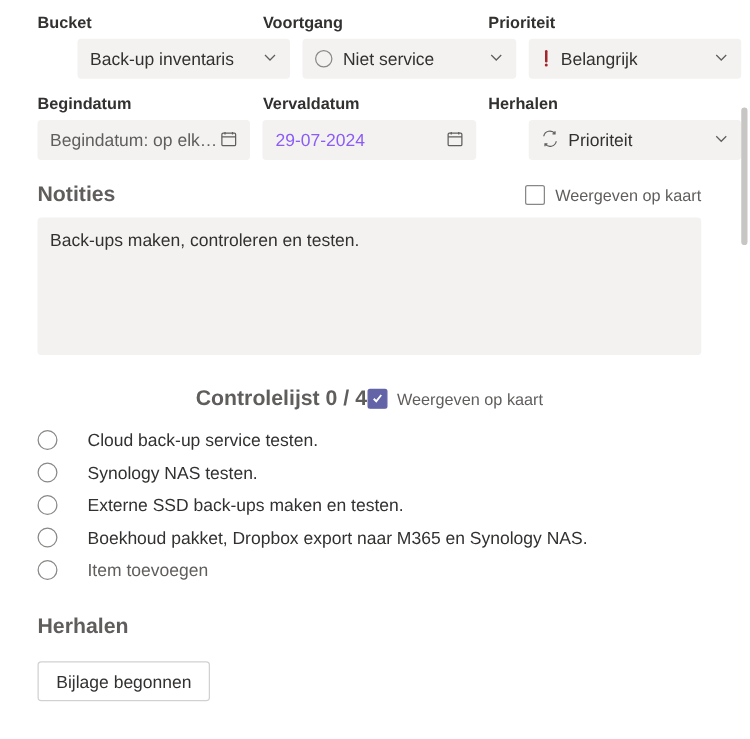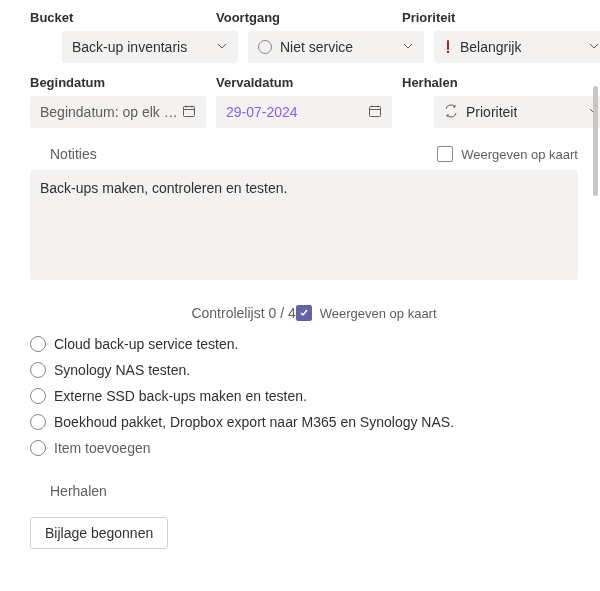--- a/index.html
+++ b/index.html
@@ -8,21 +8,21 @@
       font-family:'Segoe UI',Arial,sans-serif;
       font-size:14px;
       color:#323130;
       background:#fff;
       width:600px;
       height:591px;
       position:relative;
       overflow:hidden;
     }
     .content{
-      padding:10px 22px 30px 30px;
+      padding:10px 39px 30px 30px;
     }
     .field-row{
       display:flex;
       gap:10px;
       margin-bottom:12px;
     }
     .field{
       flex:1;
       min-width:0;
     }
@@ -70,25 +70,24 @@
       padding:0 10px;
       width:100%;
       color:#605e5c;
     }
     .date-field .dd-left{
       overflow:hidden;
       white-space:nowrap;
       text-overflow:ellipsis;
     }
     .section-label{
-      font-size:14px;
-      font-weight:400;
+      font-size:17px;
+      font-weight:700;
       color:#605e5c;
       margin-bottom:8px;
-      margin-left:20px;
     }
     .notes-header{
       display:flex;
       justify-content:space-between;
       align-items:center;
       margin-top:18px;
       margin-bottom:8px;
     }
     .checkbox-wrap{
       display:flex;
@@ -126,21 +125,21 @@
     .checklist-header{
       display:flex;
       justify-content:center;
       align-items:center;
       margin-top:22px;
       margin-bottom:10px;
     }
     .checklist-item{
       display:flex;
       align-items:flex-start;
-      gap:8px;
+      gap:24px;
       padding:5px 0;
     }
     .radio{
       width:16px;
       height:16px;
       border:1px solid #8a8886;
       border-radius:50%;
       flex:0 0 auto;
     }
     .checklist-text{

